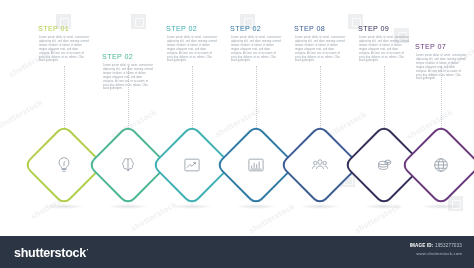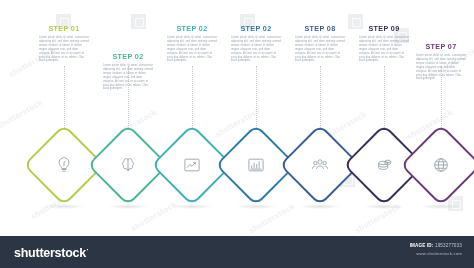--- a/index.html
+++ b/index.html
@@ -32,23 +32,22 @@
 
   
   .step-col {
     position: absolute;
     top: 24px;
     width: 52px;
   }
 
   .step-title {
     font-size: 7.2px;
-    font-weight: bold;
+    font-weight: normal;
     letter-spacing: 0.35px;
-    text-align: center;
     white-space: nowrap;
     line-height: 9px;
   }
 
   .step-body {
     margin-top: 3px;
     font-size: 2.7px;
     line-height: 3.9px;
     color: #9aa3ad;
     text-align: left;

